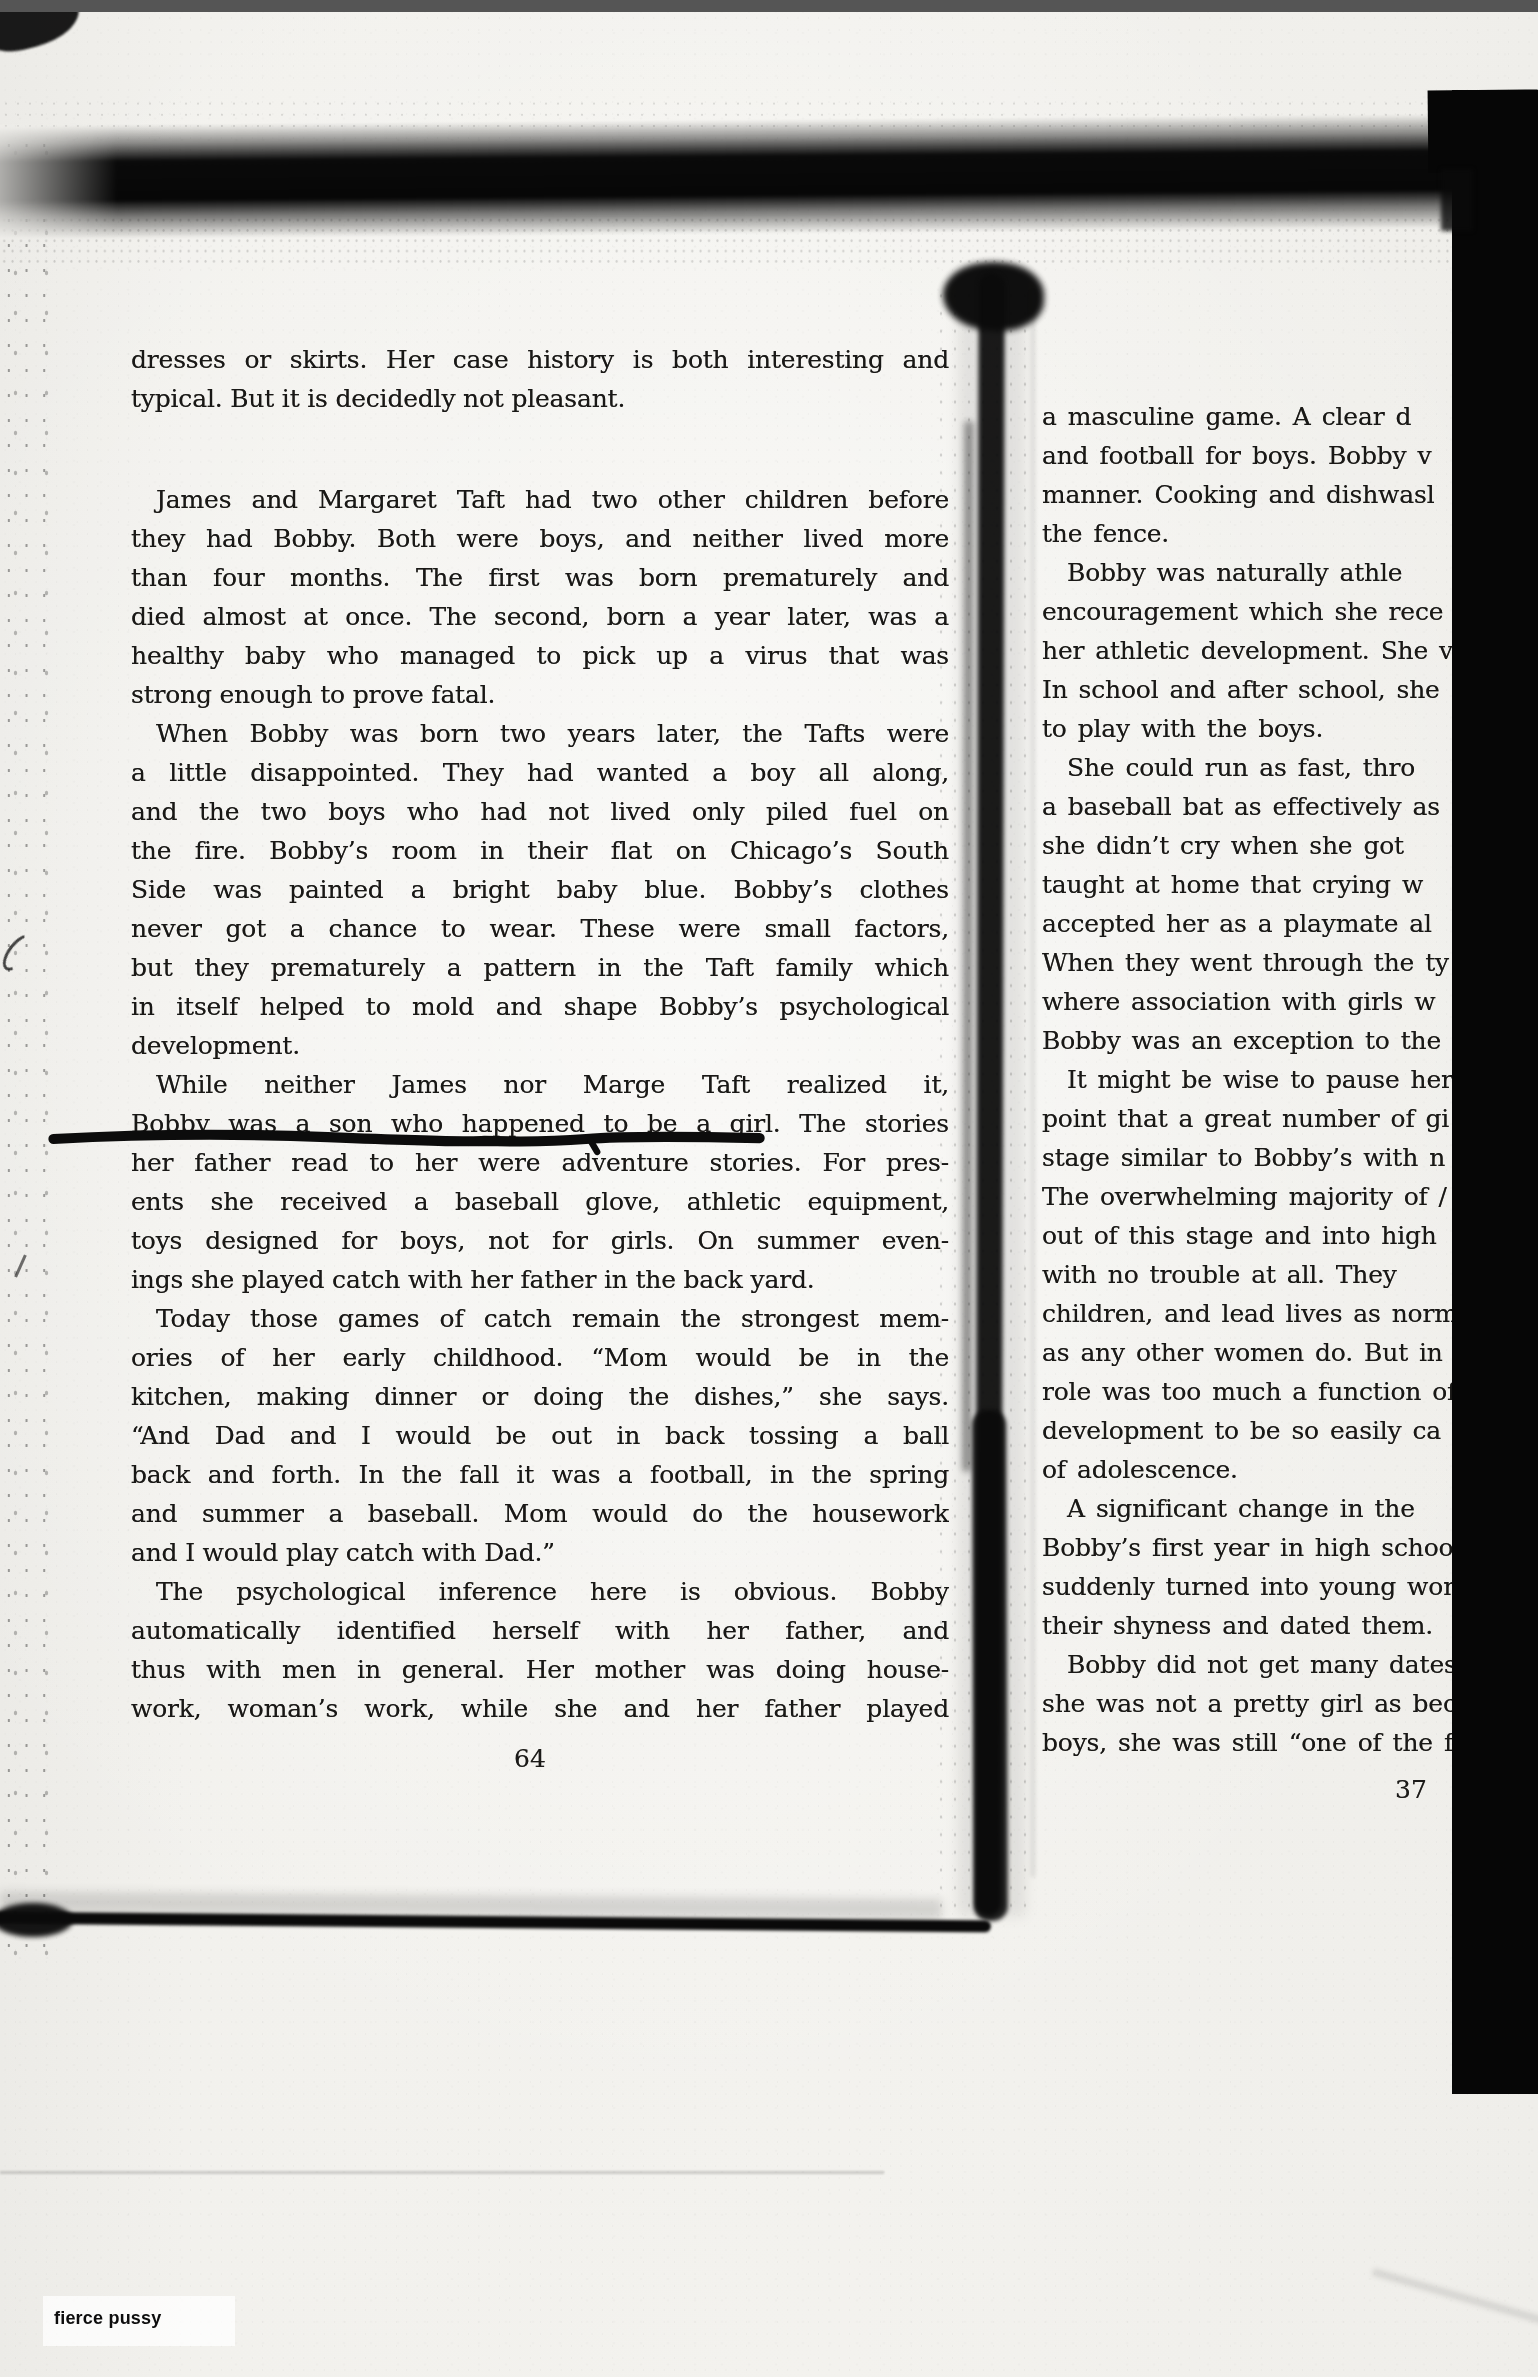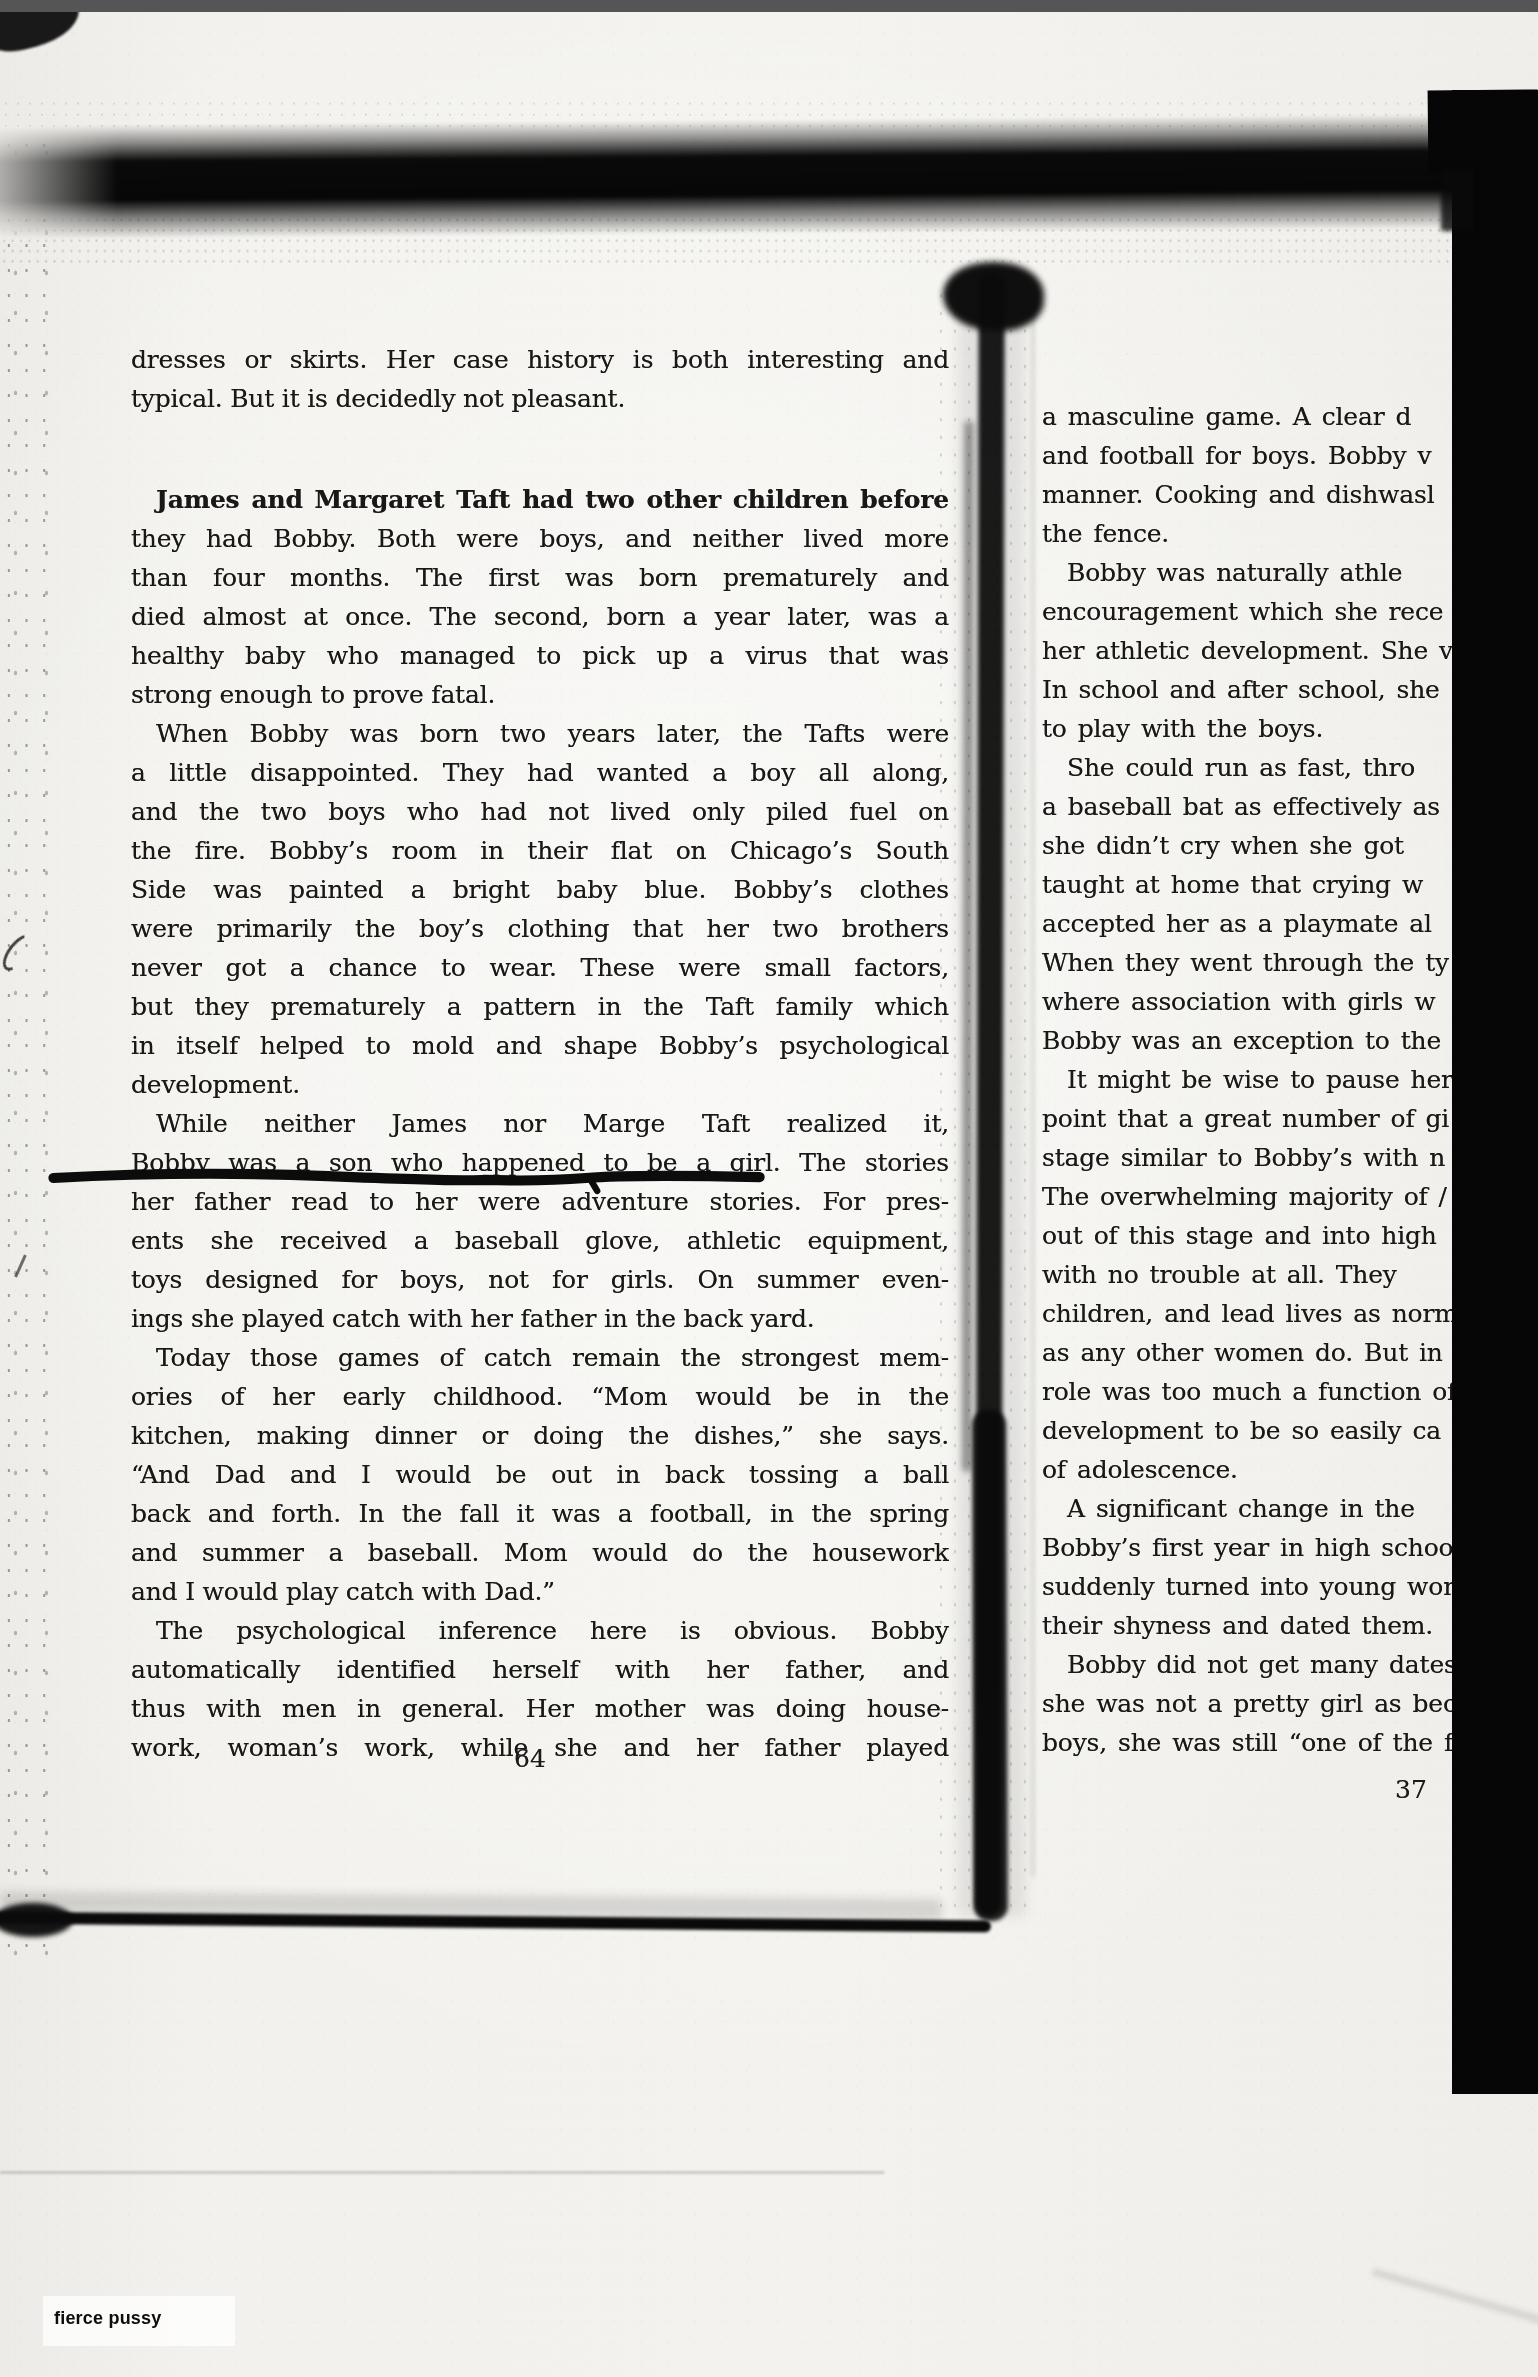--- a/index.html
+++ b/index.html
@@ -65,21 +65,21 @@
   
   .col{position:absolute; font-size:25px; letter-spacing:-0.2px; color:#191816;
     text-shadow:0 0 0.5px rgba(25,24,22,.65);}
   .col-left{left:131px; top:328px; width:818px;}
   .col-right{left:1042px; top:385px; width:421px; overflow:hidden; word-spacing:3.3px;}
   .line{position:relative; height:39px; line-height:39px; overflow:hidden;
     text-align:justify; text-align-last:justify; white-space:normal;}
   .col-right .line{text-align:center; text-align-last:left; white-space:nowrap; overflow:visible; height:39px; line-height:39px;}
   .line.ind{text-indent:25px;}
   .line.nojust{text-align-last:left;}
-  .line.gap{margin-top:62px;font-weight:bold;}
+  .line.gap{margin-top:62px;}
   .line.underlined{overflow:visible;}
   .pen-underline{position:absolute; left:-84px; top:23px; width:720px; height:24px; overflow:visible; pointer-events:none;}
   .page-number{position:absolute; font-size:25px; color:#1b1a18; text-shadow:0 0 0.5px rgba(25,24,22,.6);}
   .page-number-left{left:514px; top:1732px;}
   .page-number-right{left:1395px; top:1763px;}
   
   .credit-box{position:absolute; left:43px; top:2284px; width:192px; height:50px;
     background:rgba(255,255,255,.75); filter:blur(0.3px);}
   .credit-text{position:absolute; left:54px; top:2296px; font-family:"Liberation Sans", sans-serif;
     font-weight:bold; font-size:18px; letter-spacing:0.2px; color:#0d0d0d;}
@@ -103,21 +103,20 @@
       <div class="line">they had Bobby. Both were boys, and neither lived more</div>
       <div class="line">than four months. The first was born prematurely and</div>
       <div class="line">died almost at once. The second, born a year later, was a</div>
       <div class="line">healthy baby who managed to pick up a virus that was</div>
       <div class="line nojust">strong enough to prove fatal.</div>
       <div class="line ind">When Bobby was born two years later, the Tafts were</div>
       <div class="line">a little disappointed. They had wanted a boy all along,</div>
       <div class="line">and the two boys who had not lived only piled fuel on</div>
       <div class="line">the fire. Bobby’s room in their flat on Chicago’s South</div>
       <div class="line">Side was painted a bright baby blue. Bobby’s clothes</div>
-      <div class="line">were primarily the boy’s clothing that her two brothers</div>
       <div class="line">never got a chance to wear. These were small factors,</div>
       <div class="line">but they prematurely a pattern in the Taft family which</div>
       <div class="line">in itself helped to mold and shape Bobby’s psychological</div>
       <div class="line nojust">development.</div>
       <div class="line ind">While neither James nor Marge Taft realized it,</div>
       <div class="line underlined">Bobby was a son who happened to be a girl. The stories<svg class="pen-underline" viewBox="0 0 772 26">
           <path d="M3 13 Q 150 5 300 11 T 470 15 Q 530 17 580 13 T 768 12" stroke="#0c0c0c" stroke-width="11" fill="none" stroke-linecap="round"></path>
           <path d="M585 15 l7 12" stroke="#0c0c0c" stroke-width="7" fill="none" stroke-linecap="round"></path>
         </svg></div>
       <div class="line">her father read to her were adventure stories. For pres-</div>

